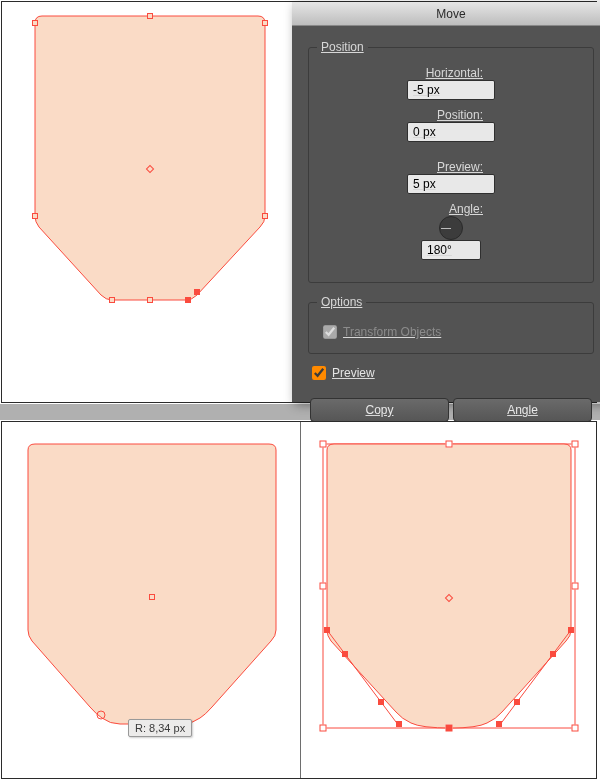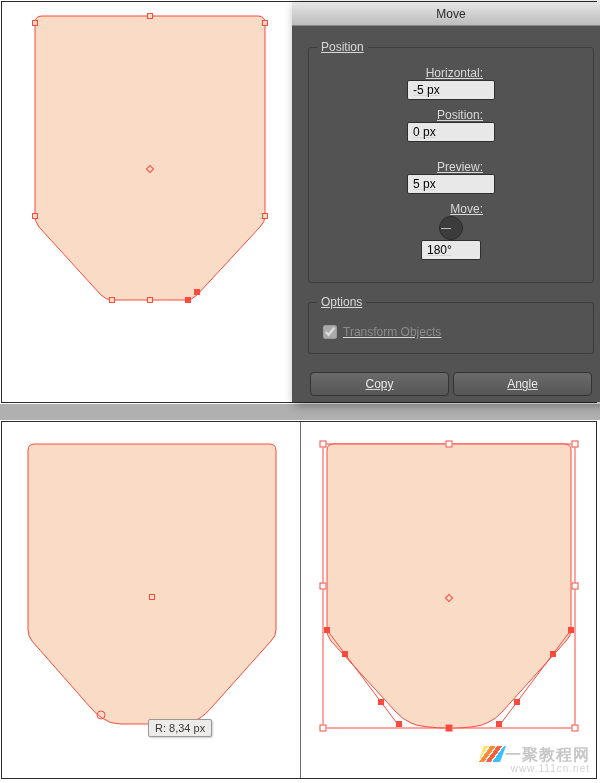--- a/index.html
+++ b/index.html
@@ -215,36 +215,40 @@
           <input class="text" type="text" value="0 px" style="">
         </div>
 
         <div style="height:10px"></div>
 
         <div class="field-row">
           <label>Preview:</label>
           <input class="text" type="text" value="5 px" style="">
         </div>
         <div class="field-row">
-          <label>Move:</label>
+          <label>Angle:</label>
           <span class="angle-dial"></span>
           <input class="text" type="text" style="width: 60px;" value="180°">
         </div>
       </fieldset>
 
       <fieldset class="group" style="padding-bottom:10px">
         <legend>Options</legend>
         <div class="options-row">
           <label class="checkbox-row">
             <input type="checkbox" disabled="" checked="" style="">
             <span>Transform Objects</span>
           </label>
         </div>
       </fieldset>
 
+      <label class="checkbox-row enabled">
+        <input type="checkbox" checked="" style="">
+        <span>Preview</span>
+      </label>
 
       <div class="button-row" style="margin-top:18px">
         <button>Copy</button>
         <button>Angle</button>
       </div>
 
     </div>
   </div>
 </div>
 
@@ -265,21 +269,21 @@
                Q190 302 180 302
                L118 302
                Q108 302 100 296
                Q95 293 88 285
                L30 219
                Q26 214 26 208 Z" fill="#fadbc6" stroke="#fa4b3e" stroke-width="1"></path>
     </svg>
     <div class="center-mark" style="left:150px; top:175px; border-color:#fa4b3e; transform:translate(-50%,-50%)"></div>
 
     <div style="position:absolute; left:99px; top:293px; width:9px; height:9px; border:1.5px solid #fa4b3e; border-radius:50%; transform:translate(-50%,-50%);"></div>
-    <div class="radius-tooltip" style="left:146px; top:297px">R: 8,34 px</div>
+    <div class="radius-tooltip" style="left:126px; top:297px">R: 8,34 px</div>
   </div>
 
   <div class="canvas-right">
     <svg class="shape-path" width="296" height="356" viewBox="0 0 296 356">
 
       <rect x="22" y="22" width="252" height="284" fill="none" stroke="#fa4b3e" stroke-width="1"></rect>
 
       <path d="M26 28
                Q26 22 33 22
                L263 22
@@ -311,19 +315,15 @@
     <div class="anchor sel" style="left:270px; top:208px"></div>
     <div class="anchor sel" style="left:44px; top:232px"></div>
     <div class="anchor sel" style="left:252px; top:232px"></div>
     <div class="anchor sel" style="left:80px; top:280px"></div>
     <div class="anchor sel" style="left:216px; top:280px"></div>
     <div class="anchor sel" style="left:98px; top:302px"></div>
     <div class="anchor sel" style="left:198px; top:302px"></div>
     <div class="anchor sel" style="left:148px; top:306px"></div>
     <div class="center-mark" style="left:148px; top:176px"></div>
 
-    <div class="watermark">
-      <span class="stripes"></span><span>一聚教程网</span>
-      <span class="sub">www.111cn.net</span>
-    </div>
   </div>
 
 </div>
 
 </body></html>

